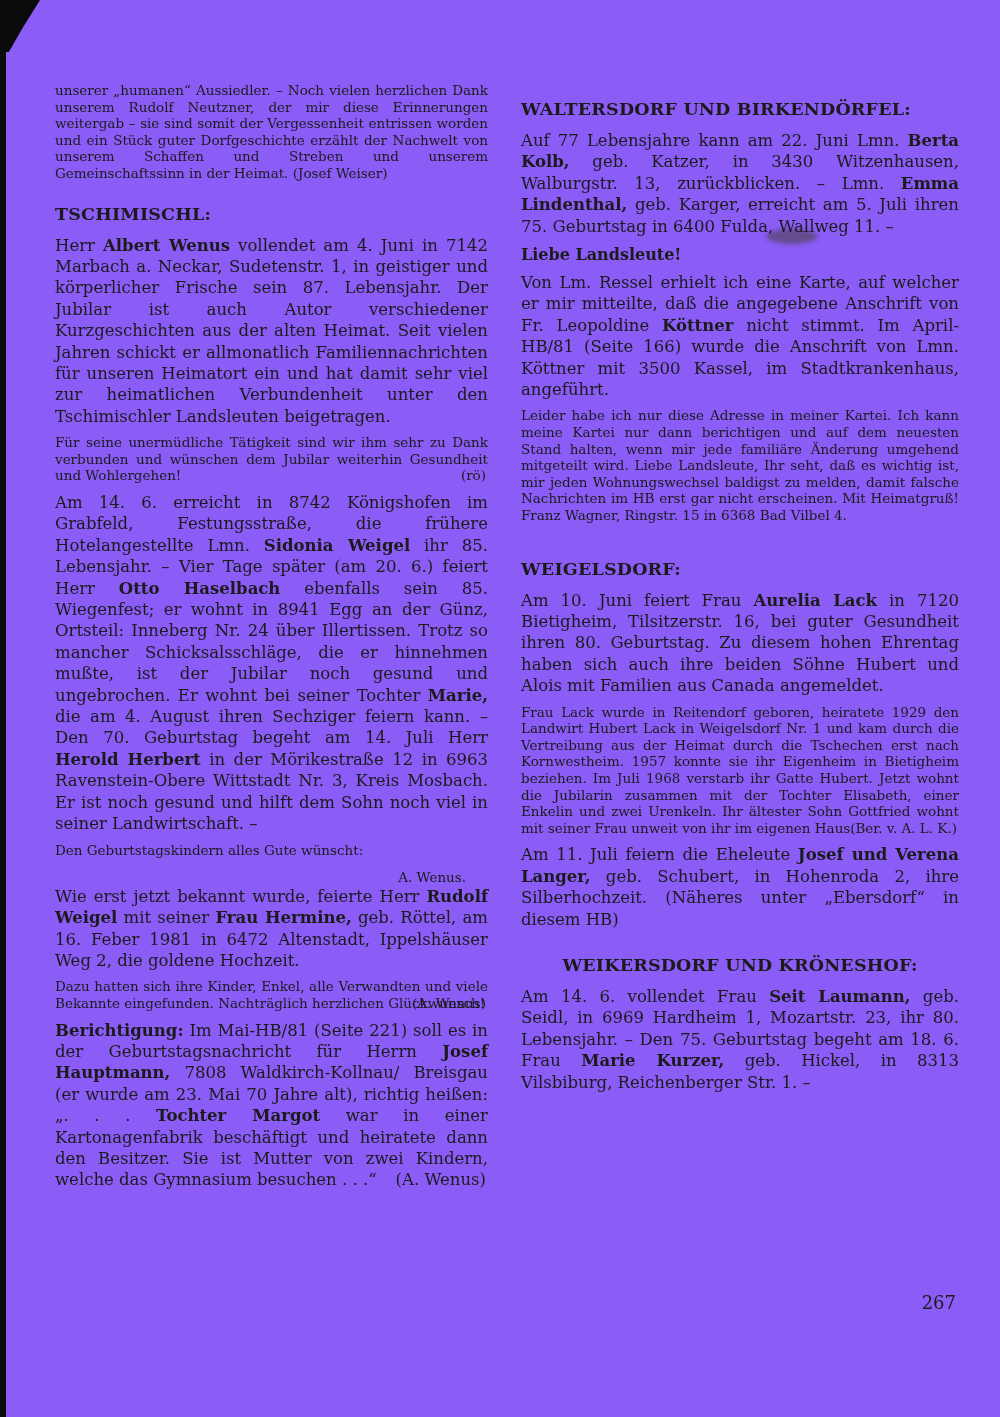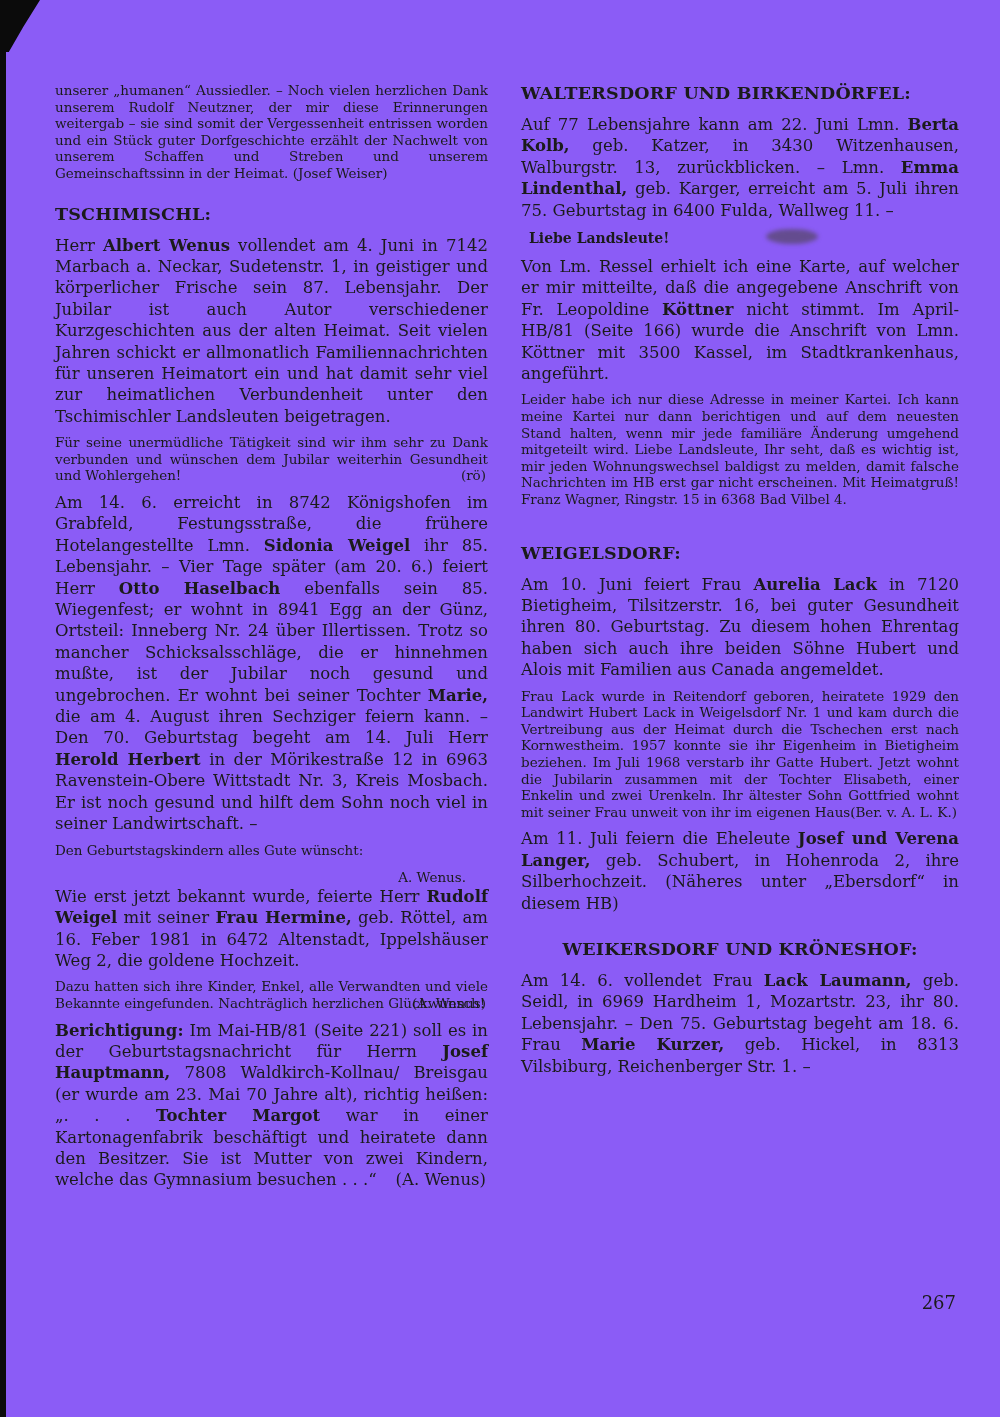--- a/index.html
+++ b/index.html
@@ -36,26 +36,26 @@
     bottom: 0;
     background: inherit;
   }
   h2.section {
     font-size: 17.5px;
     line-height: 22px;
     font-weight: bold;
     margin: 21px 0 10px 0;
     letter-spacing: 0.2px;
   }
-  h2.first { margin-top: 0; }
+  h2.first { margin-top: 16px; }
   h3.sub {
-    font-size: 14px;
+    font-size: 16px;
     line-height: 21px;
     font-weight: bold;
-    margin: 4px 0 7px 8px;
+    margin: 4px 0 7px 0;
   }
   .wish-line { margin-bottom: 11px; }
   .sig-line {
     text-align: right;
     padding-right: 22px;
     margin-bottom: 0;
   }
   .page-number {
     position: absolute;
     top: 1292px;
@@ -135,19 +135,19 @@
     <h2 class="section" style="margin-top:34px;">WEIGELSDORF:</h2>
 
     <p class="body-p">Am 10. Juni feiert Frau <strong>Aurelia Lack</strong> in 7120 Bietigheim, Tilsitzerstr. 16, bei guter Gesundheit ihren 80. Geburtstag. Zu diesem hohen Ehrentag haben sich auch ihre beiden Söhne Hubert und Alois mit Familien aus Canada angemeldet.</p>
 
     <p class="small-p rel"><span class="attr">(Ber. v. A. L. K.)</span>Frau Lack wurde in Reitendorf geboren, heiratete 1929 den Landwirt Hubert Lack in Weigelsdorf Nr. 1 und kam durch die Vertreibung aus der Heimat durch die Tschechen erst nach Kornwestheim. 1957 konnte sie ihr Eigenheim in Bietigheim beziehen. Im Juli 1968 verstarb ihr Gatte Hubert. Jetzt wohnt die Jubilarin zusammen mit der Tochter Elisabeth, einer Enkelin und zwei Urenkeln. Ihr ältester Sohn Gottfried wohnt mit seiner Frau unweit von ihr im eigenen Haus.</p>
 
     <p class="body-p">Am 11. Juli feiern die Eheleute <strong>Josef und Verena Langer,</strong> geb. Schubert, in Hohenroda 2, ihre Silberhochzeit. (Näheres unter „Ebersdorf“ in diesem HB)</p>
 
     <h2 class="section" style="margin-top:24px;text-align:center;">WEIKERSDORF UND KRÖNESHOF:</h2>
 
-    <p class="body-p">Am 14. 6. vollendet Frau <strong>Lack Laumann,</strong> geb. Seidl, in 6969 Hardheim 1, Mozartstr. 23, ihr 80. Lebensjahr. – Den 75. Geburtstag begeht am 18. 6. Frau <strong>Marie Kurzer,</strong> geb. Hickel, in 8313 Vilsbiburg, Reichenberger Str. 1. –</p>
+    <p class="body-p">Am 14. 6. vollendet Frau <strong>Seit Laumann,</strong> geb. Seidl, in 6969 Hardheim 1, Mozartstr. 23, ihr 80. Lebensjahr. – Den 75. Geburtstag begeht am 18. 6. Frau <strong>Marie Kurzer,</strong> geb. Hickel, in 8313 Vilsbiburg, Reichenberger Str. 1. –</p>
 
   </div>
 
   <div class="page-number">267</div>
 
 </div>
 
 </body></html>

